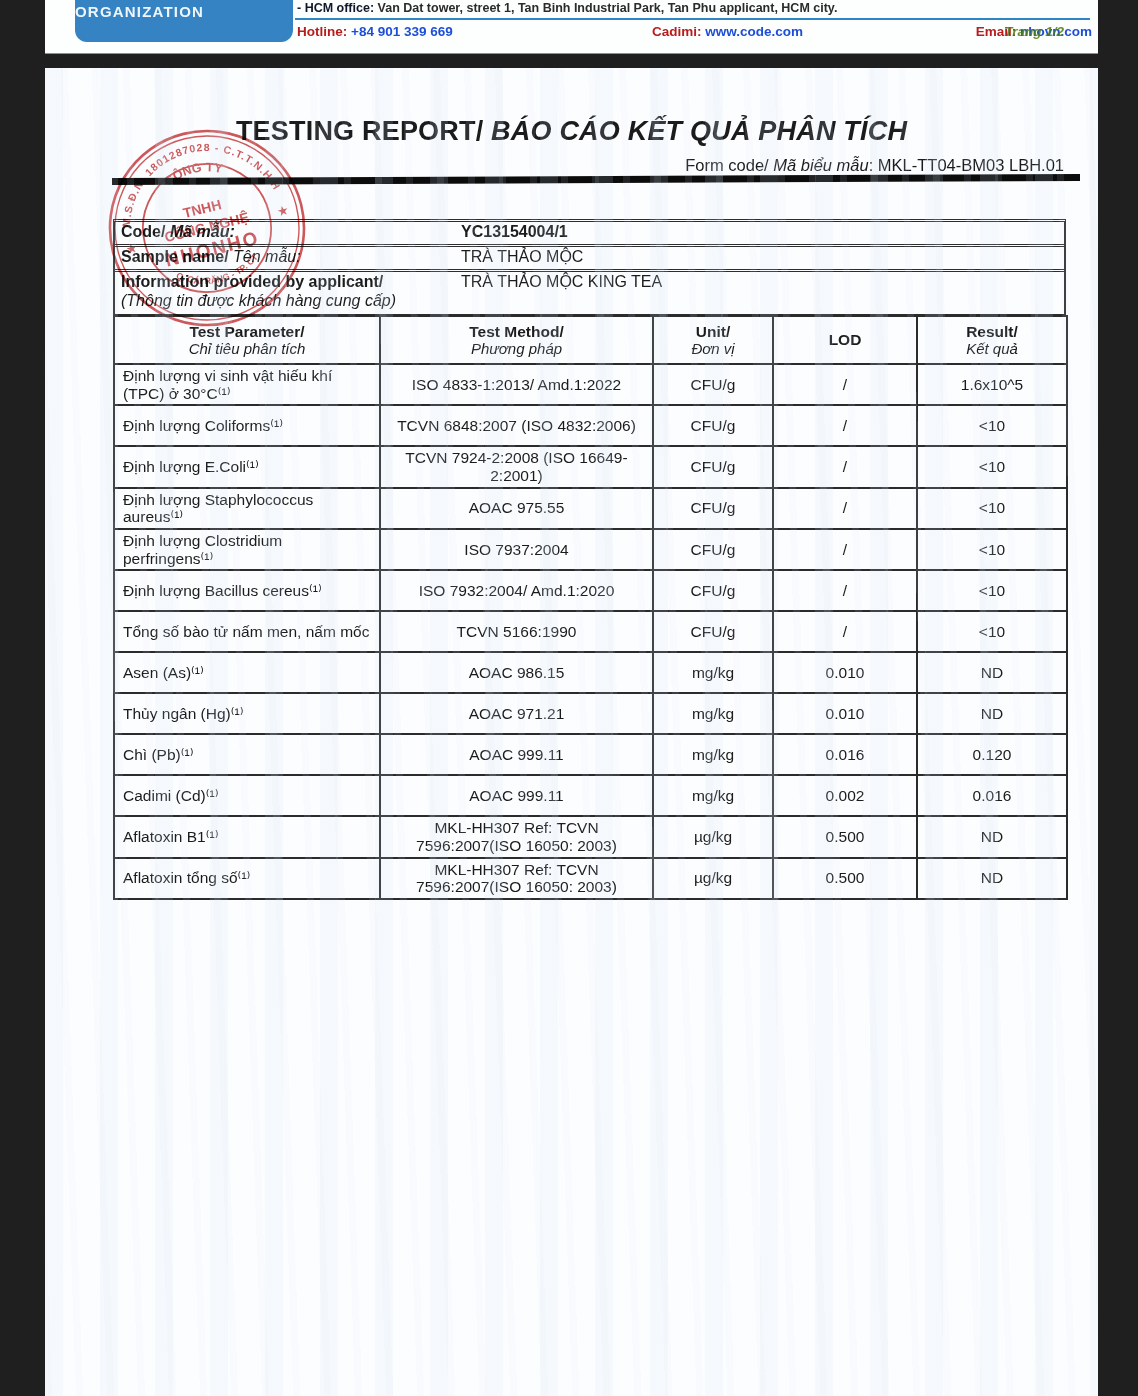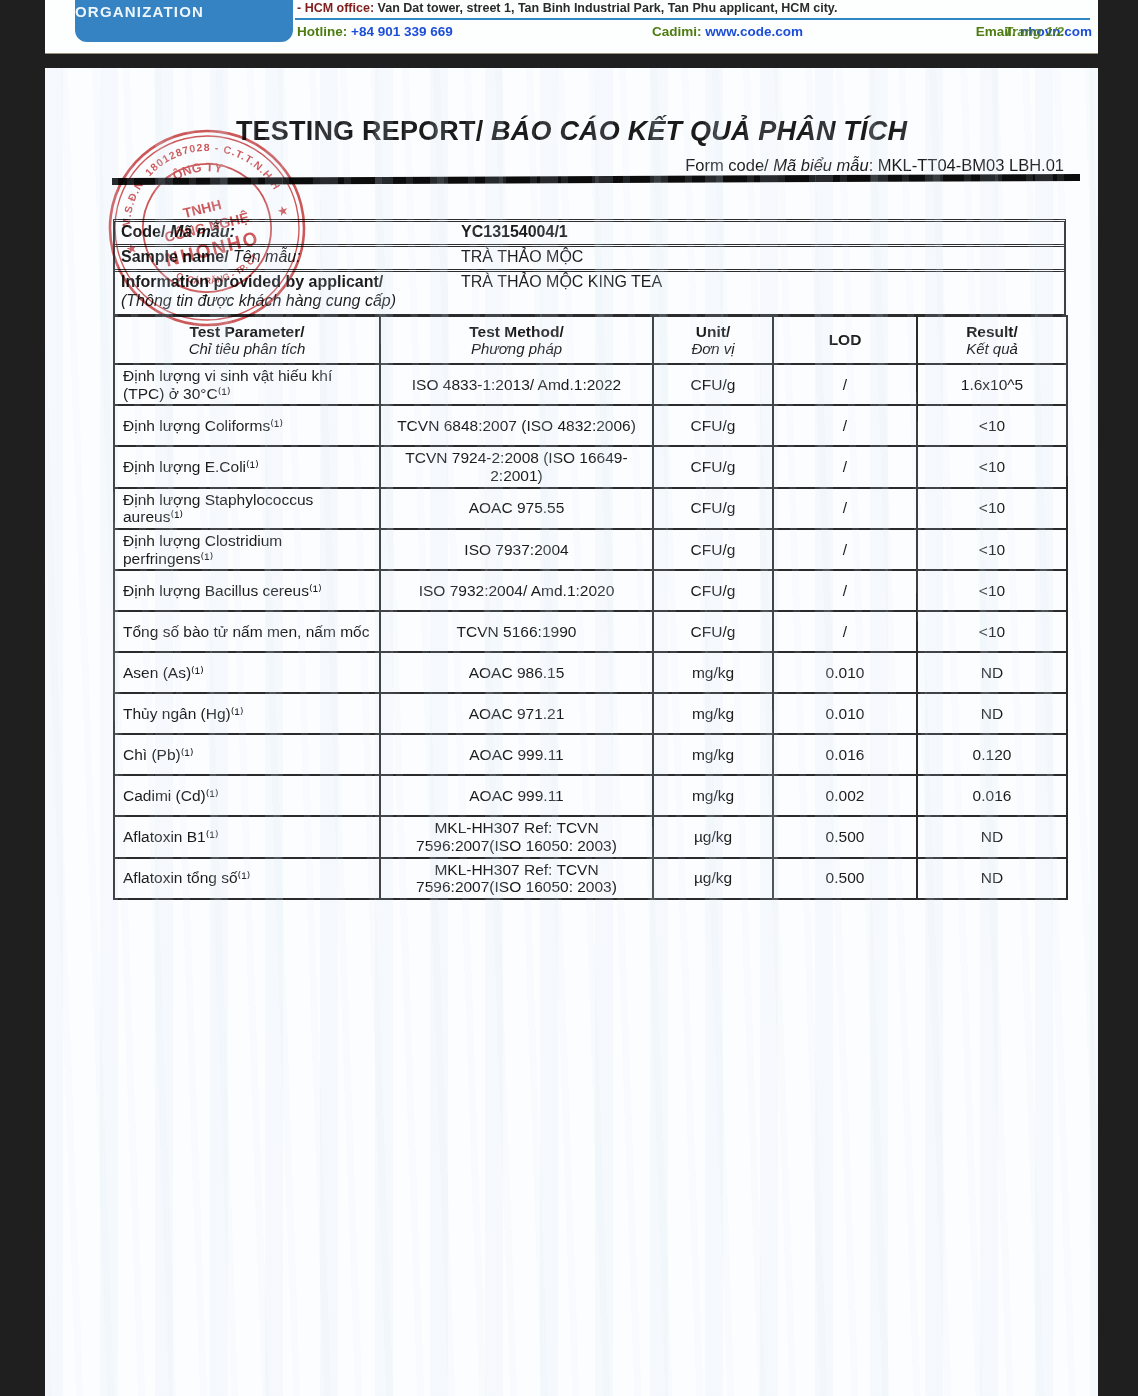--- a/index.html
+++ b/index.html
@@ -25,30 +25,30 @@
     padding-bottom:22px;
   }
   .badge span {
     color:#eef6fc; font-size:15px; font-weight:bold; letter-spacing:1.2px;
   }
   .office-line {
     position:absolute; left:252px; top:1px; width:790px;
     font-size:12.5px; font-weight:bold; color:#2b2b2b;
     white-space:nowrap; overflow:hidden;
   }
-  .office-line .blue { color:#7f1d1d; }
+  .office-line .blue { color:#0f172a; }
   .strip-divider {
     position:absolute; left:250px; top:18px; width:795px; height:2px;
     background:#2f86c5;
   }
   .contact-row { position:absolute; left:252px; top:24px; width:795px; height:20px; font-size:13.5px; font-weight:bold; }
   .contact-hotline { position:absolute; left:0; top:0; white-space:nowrap; }
   .contact-website { position:absolute; left:355px; top:0; white-space:nowrap; }
   .contact-email   { position:absolute; right:0; top:0; white-space:nowrap; }
-  .contact-row .lbl { color:#4d7c0f; }
+  .contact-row .lbl { color:#b91c1c; }
   .contact-row .val { color:#1d4ed8; }
   .page-indicator {
     position:absolute; right:28px; top:0; font-size:13.5px; color:#4d7c0f;
     font-style:italic; font-weight:bold; opacity:.85;
   }
 
   
   .page {
     position:absolute; left:45px; top:68px; width:1053px; height:1328px;
     background:#fcfdff;

